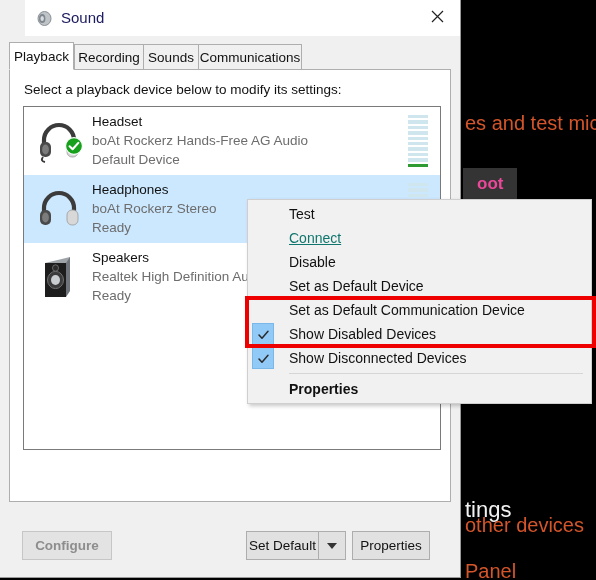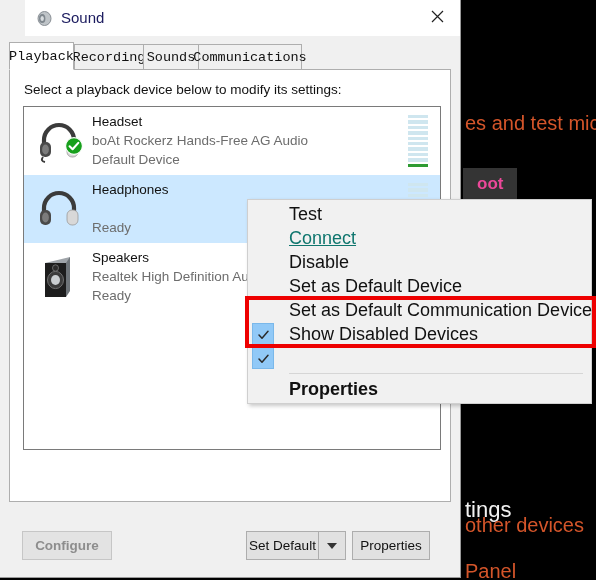--- a/index.html
+++ b/index.html
@@ -25,21 +25,21 @@
   }
   .titlebar{position:absolute;left:0;top:0;right:0;height:36px;background:#fff;margin-left:25px;}
   .title-icon{position:absolute;left:11px;top:10px;width:17px;height:17px;}
   .title-text{position:absolute;left:36px;top:9px;font-size:15px;color:#1a1a5e;}
   .close-btn{position:absolute;right:0;top:0;width:45px;height:33px;
              display:flex;align-items:center;justify-content:center;cursor:default;}
   .close-btn svg{width:13px;height:13px;}
 
   .dlg-body{position:absolute;left:0;top:36px;right:0;bottom:0;background:#f0f0f0;}
 
-  .tabstrip{position:absolute;left:9px;top:8px;right:9px;height:25px;font-family:Liberation Mono, monospace;}
+  .tabstrip{position:absolute;left:9px;top:8px;right:9px;height:25px;}
   .tab{position:absolute;top:0;height:26px;box-sizing:border-box;
        border:1px solid #aeaeae;background:#f0f0f0;
        font-size:13.5px;color:#111;
        display:flex;align-items:center;justify-content:center;padding:0 8px;}
   .tab.active{background:#fff;border-bottom:1px solid #fff;top:-2px;height:28px;z-index:3;}
 
   .tabpane{position:absolute;left:9px;top:33px;right:9px;height:433px;
            background:#fff;border:1px solid #aeaeae;box-sizing:border-box;}
 
   .pane-label{position:absolute;left:14px;top:12px;font-size:13.5px;color:#111;}
@@ -71,21 +71,21 @@
   .btn-properties{position:absolute;left:352px;top:495px;width:78px;height:29px;}
   .arrow-dn{width:0;height:0;border-left:5px solid transparent;
             border-right:5px solid transparent;border-top:6px solid #333;}
 
   
   .ctxmenu{position:absolute;left:247px;top:199px;width:345px;
            background:#f1f1f1;border:1px solid #cfcfcf;
            box-shadow:2px 2px 4px rgba(0,0,0,.22);
            padding:2px 0;box-sizing:border-box;z-index:40;}
   .mi{position:relative;height:24px;display:flex;align-items:center;
-      font-size:18px;color:#111;padding-left:41px;white-space:nowrap;}
+      font-size:14px;color:#111;padding-left:41px;white-space:nowrap;}
   .mi.dim{color:#0f766e;text-decoration:underline;}
   .mi.bold{font-weight:bold;}
   .mi .chk{position:absolute;left:4px;top:1px;width:22px;height:22px;
            background:#91c9f7;border:1px solid #7ab8ea;box-sizing:border-box;
            display:flex;align-items:center;justify-content:center;}
   .mi .chk svg{width:13px;height:13px;}
   .msep{height:1px;background:#d6d6d6;margin:3px 8px 3px 41px;}
 
   .redbox{position:absolute;left:245px;top:296px;width:351px;height:52px;
           border:4px solid #ee0000;box-sizing:border-box;z-index:60;
@@ -170,20 +170,21 @@
         <div class="devrow selected" style="top:68px;">
           <div class="dev-icon">
             <svg viewBox="0 0 46 46" width="46" height="46">
               <path d="M8 28 V23 a15 15 0 0 1 30 0 V28" fill="none" stroke="#3b3b3b" stroke-width="4.2"></path>
               <rect x="4" y="25" width="11" height="15" rx="5" fill="#4a4a4a"></rect>
               <rect x="31" y="25" width="11" height="15" rx="5" fill="#d8d8d8" stroke="#9a9a9a" stroke-width="0.8"></rect>
               <ellipse cx="9.5" cy="32.5" rx="3.4" ry="5" fill="#7c7c7c"></ellipse>
             </svg>
           </div>
           <div class="dev-name">Headphones</div>
+          <div class="dev-desc">boAt Rockerz Stereo</div>
           <div class="dev-state">Ready</div>
           <div class="meter">
             <i></i>
               <i></i>
               <i></i>
               <i></i>
               <i></i>
               <i></i>
               <i></i>
               <i></i>
@@ -234,18 +235,19 @@
         </svg>
     </span>
     <span>Show Disabled Devices</span>
   </div>
   <div class="mi">
     <span class="chk">
       <svg viewBox="0 0 13 13">
           <path d="M2 7 L5 10.2 L11 3.2" fill="none" stroke="#2a2a2a" stroke-width="1.5" stroke-linecap="round" stroke-linejoin="round"></path>
         </svg>
     </span>
+    <span>Show Disconnected Devices</span>
   </div>
   <div class="msep"></div>
   <div class="mi bold">Properties</div>
 </div>
 
 <div class="redbox"></div>
 
 </body></html>

